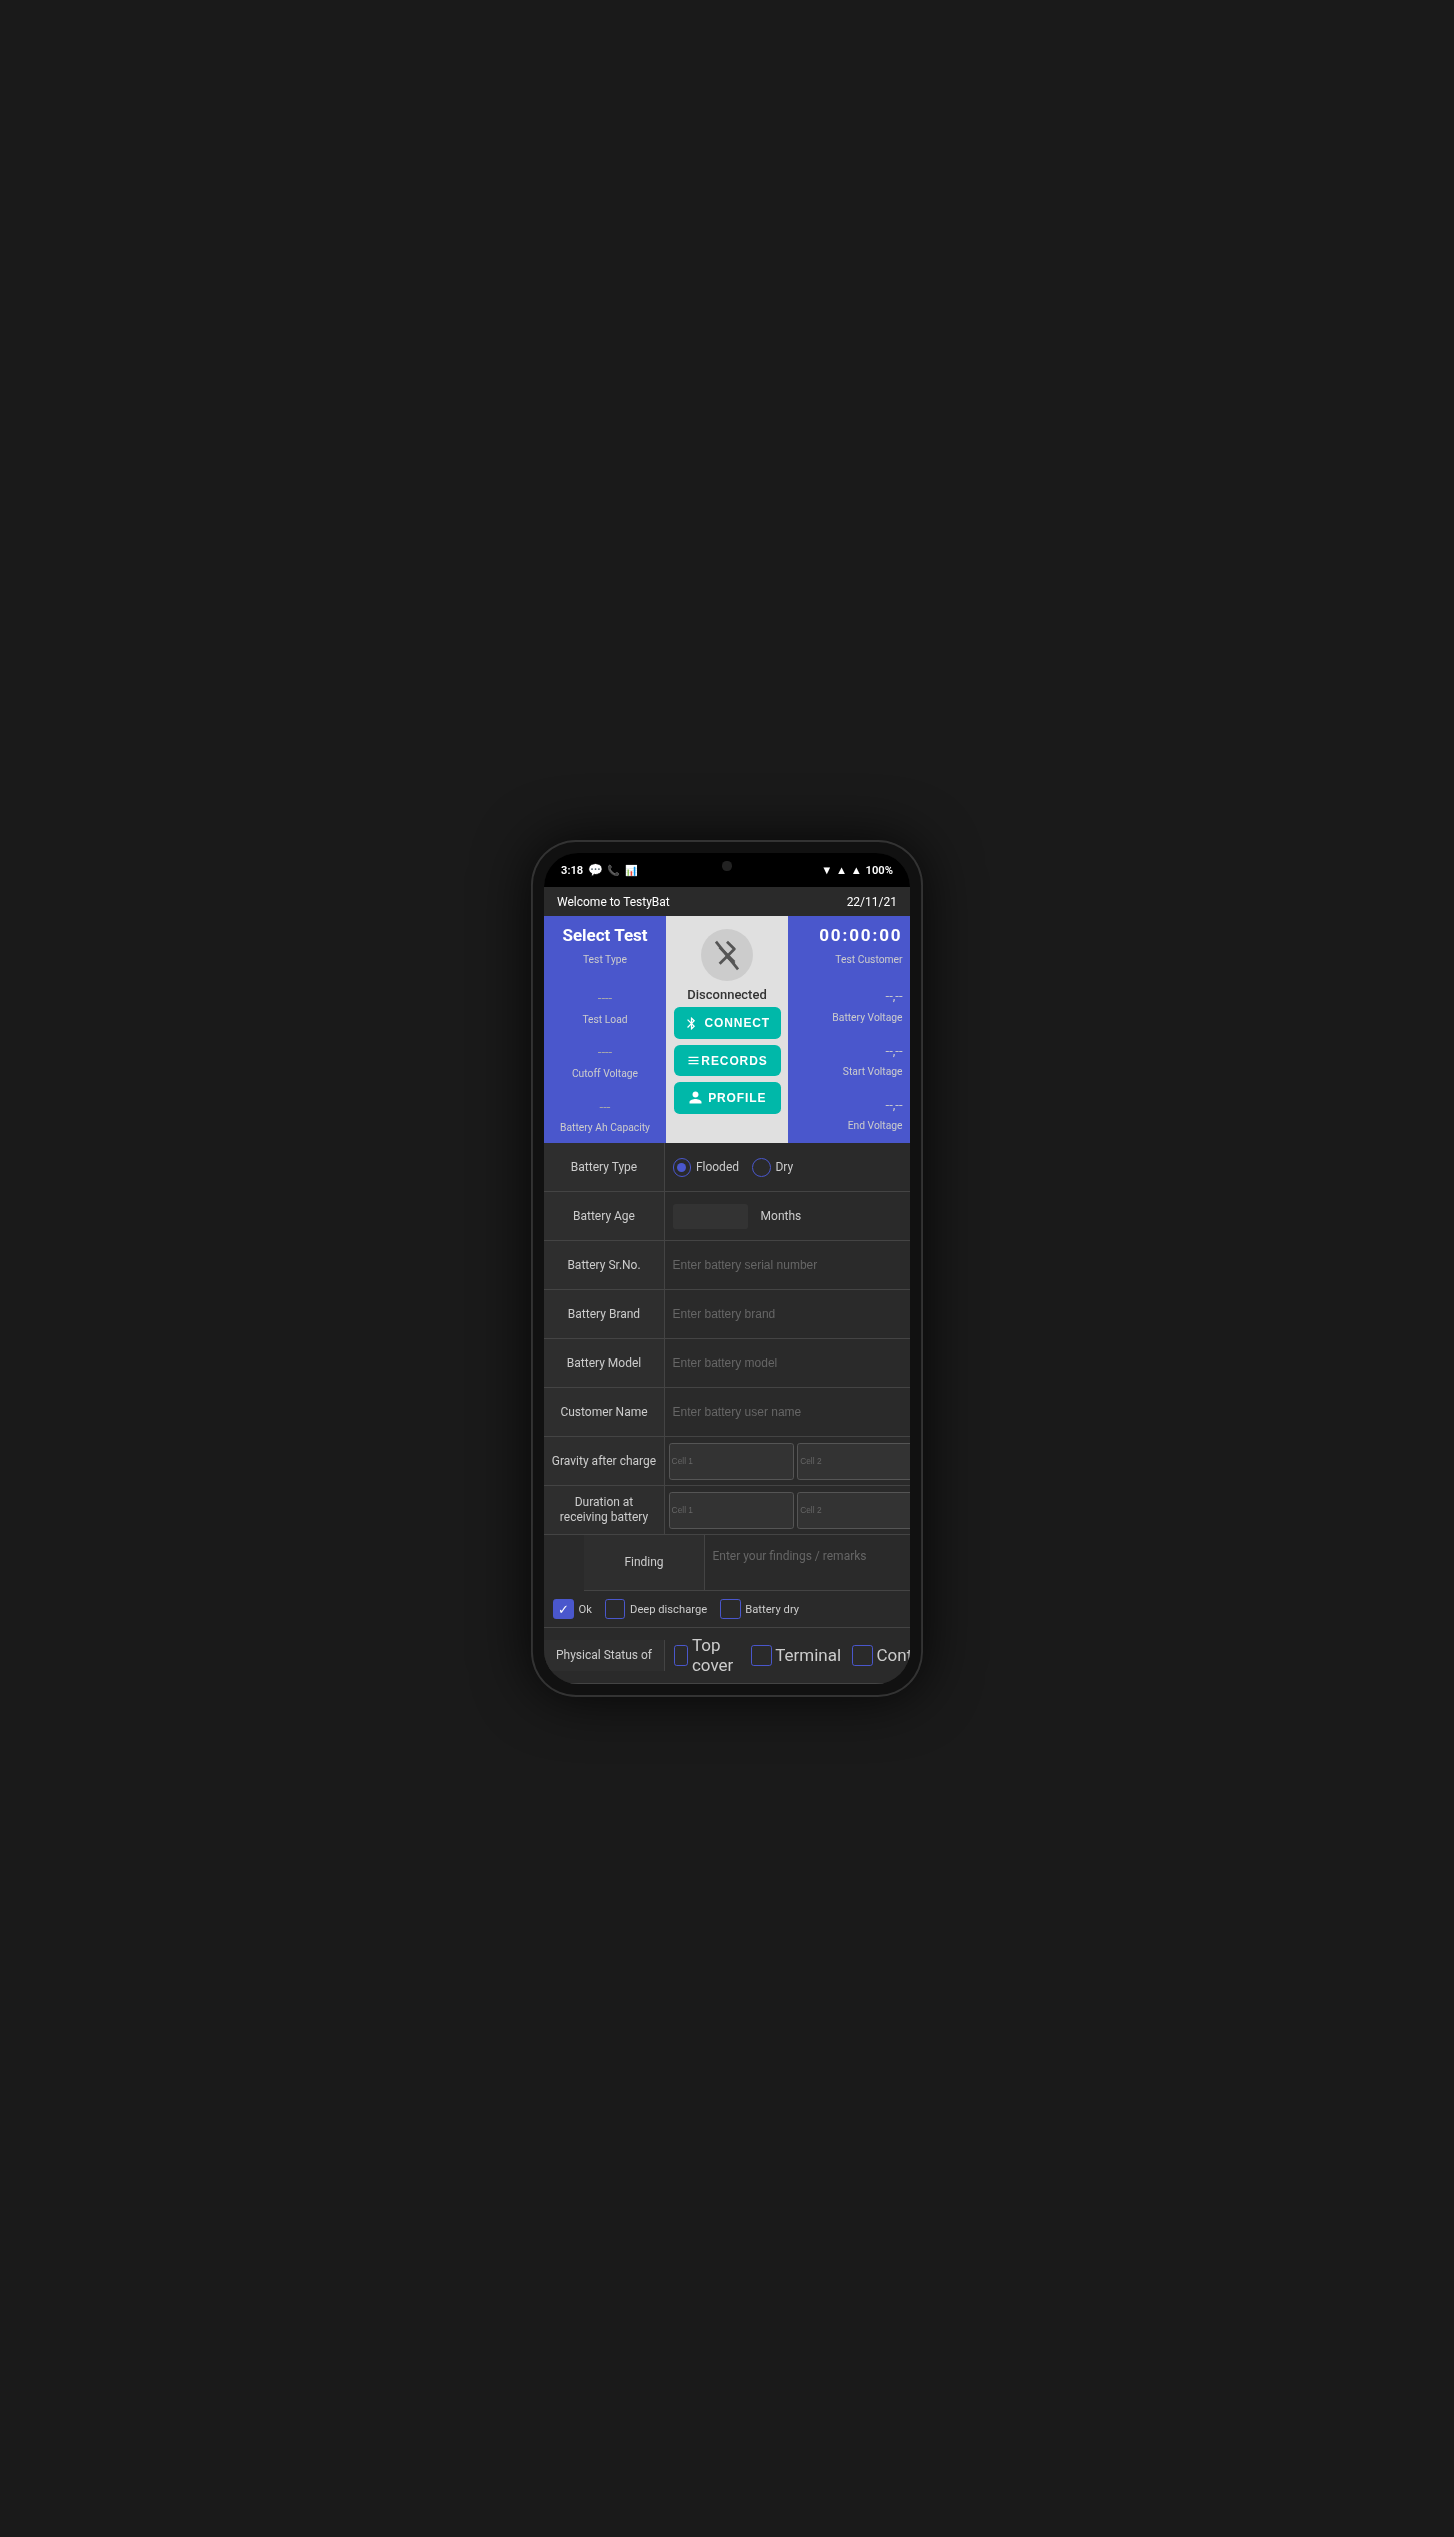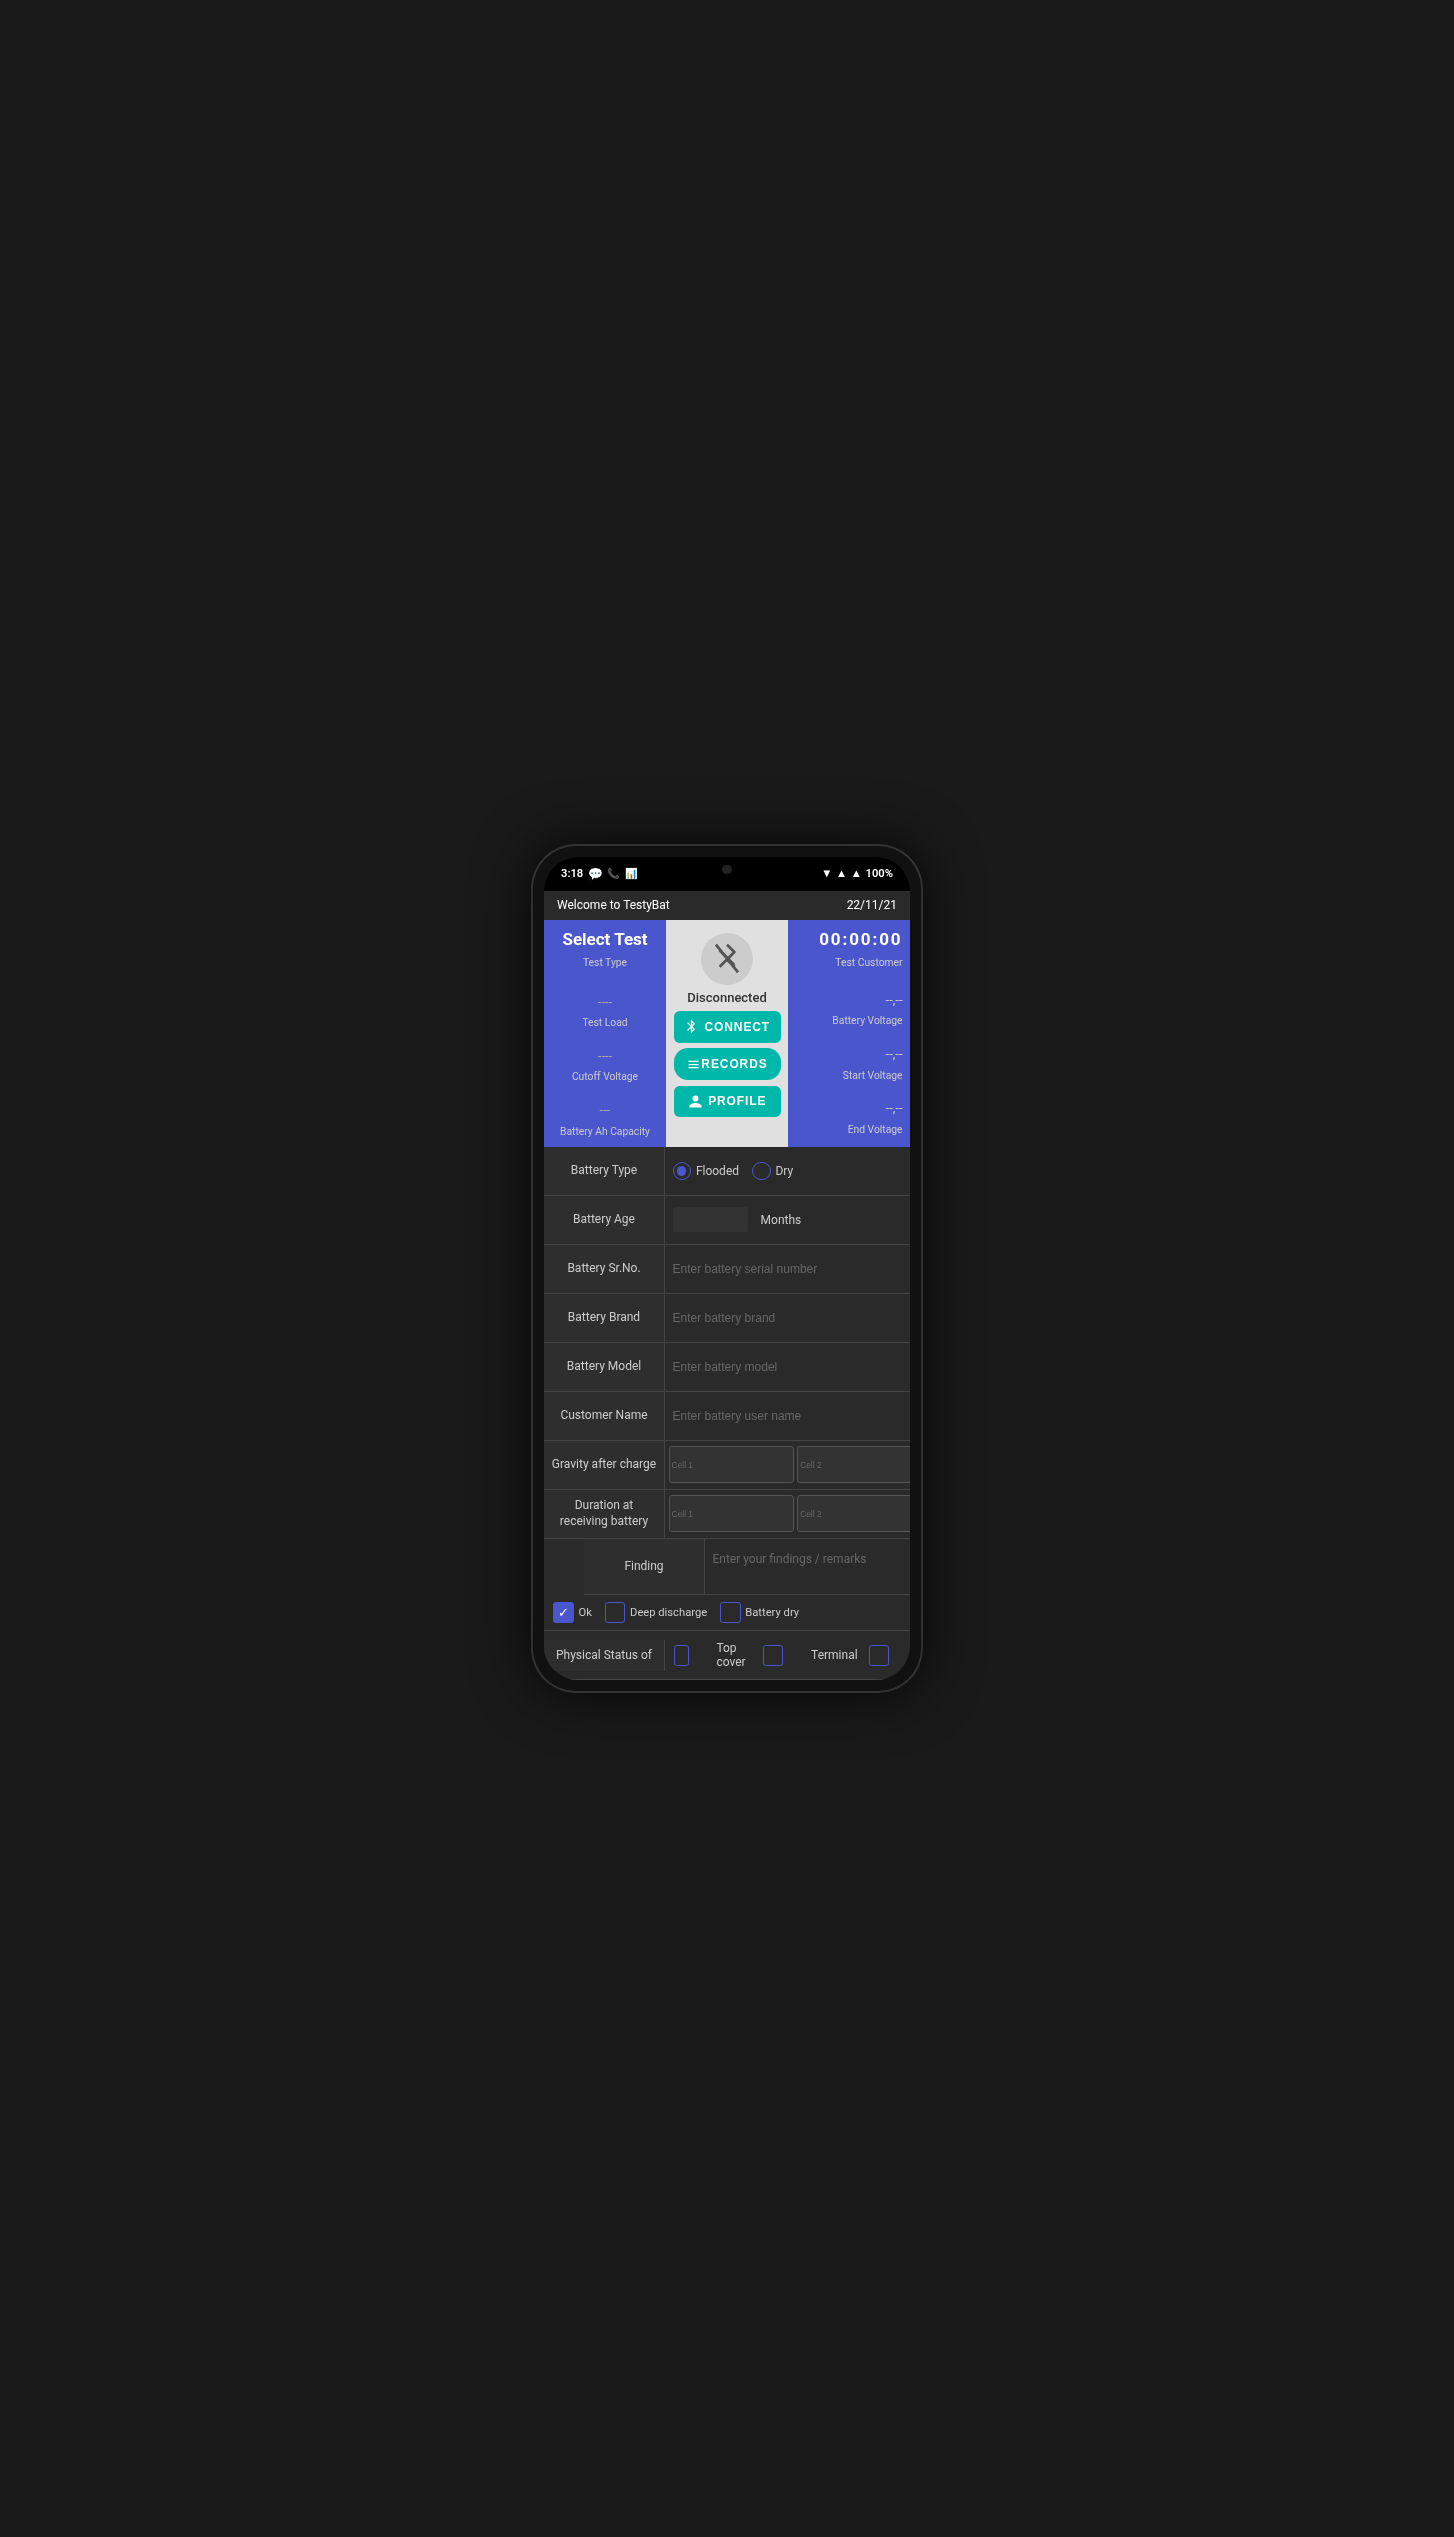--- a/index.html
+++ b/index.html
@@ -167,21 +167,21 @@
       display: flex;
       align-items: center;
       justify-content: center;
       gap: 5.6px;
       letter-spacing: 0.9px;
     }
     .btn-records {
       background: #00b8a9;
       color: #fff;
       border: none;
-      border-radius: 14px;
+      border-radius: 6px;
       width: 100%;
       padding: 8.4px 3.7px;
       font-size: 12px;
       font-weight: 700;
       cursor: pointer;
       display: flex;
       align-items: center;
       justify-content: center;
       gap: 0;
       letter-spacing: 0.9px;
@@ -429,22 +429,21 @@
       gap: 3.7px;
     }
     .phys-box {
       width: 20.5px; height: 20.5px;
       border: 1.9px solid #4a57cc;
       border-radius: 2.8px;
       background: transparent;
     }
     .phys-label {
       color: #ccc;
-      font-size: 12px;
-      margin-left: 24px;
+      font-size: 17px;
     }
   </style>
 </head>
 <body>
 
 <div class="phone-outer">
   <div class="phone-screen">
 
     <div class="notch-bar">
       <div class="status-left">

